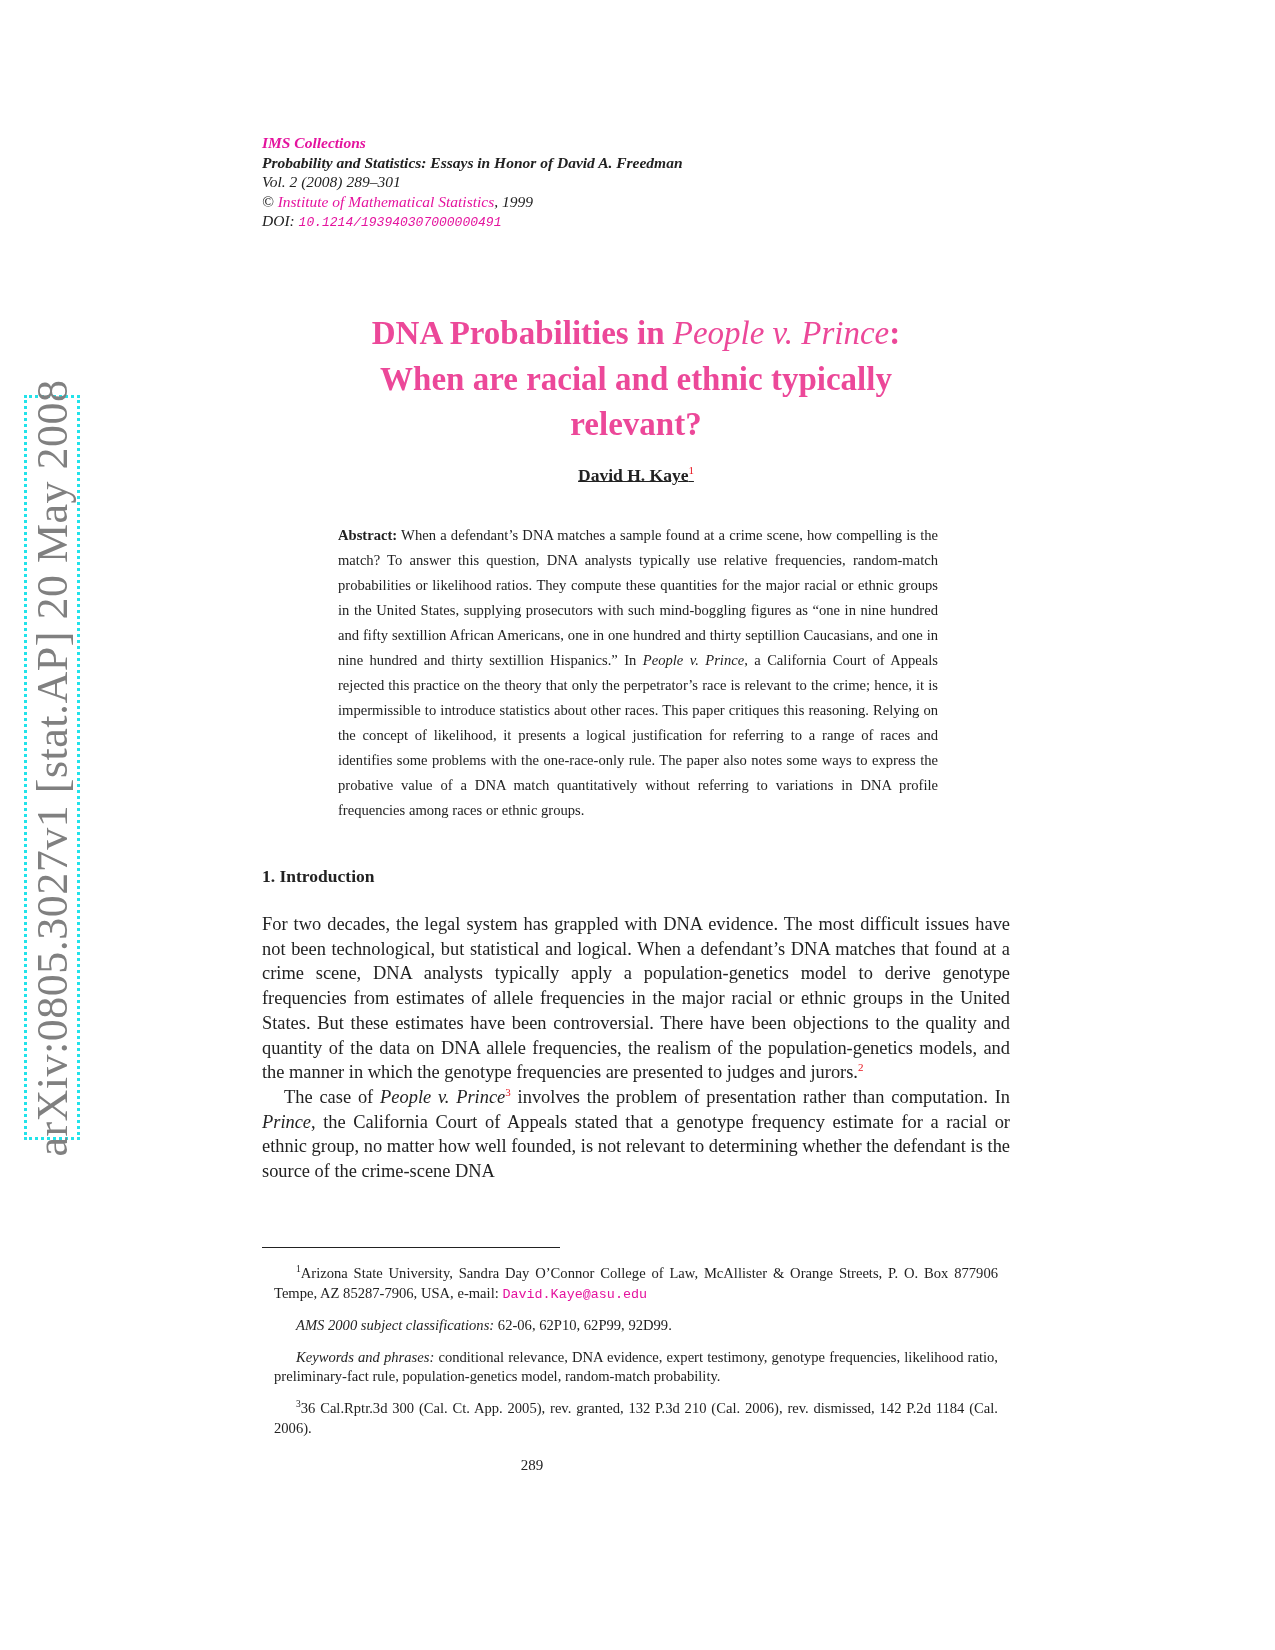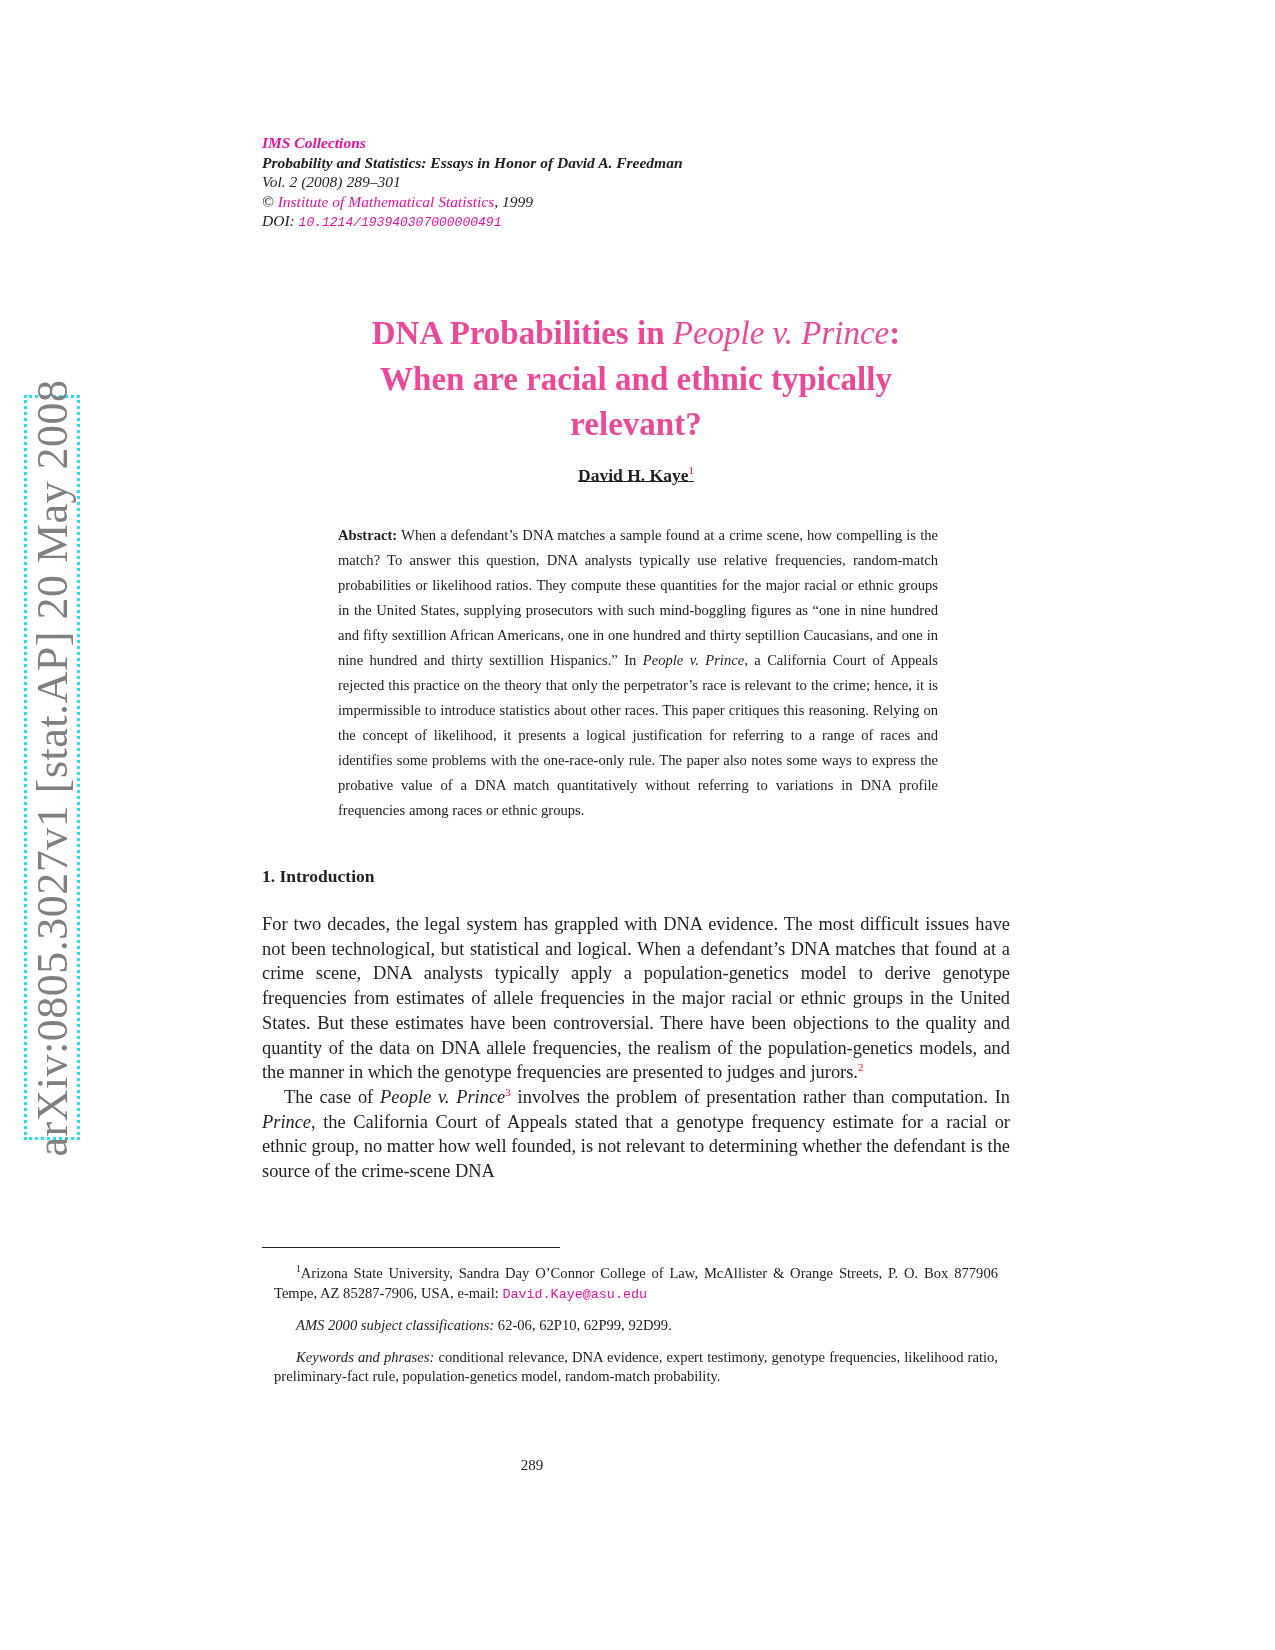--- a/index.html
+++ b/index.html
@@ -102,15 +102,16 @@
   <p><span>For two decades, the legal system has grappled with DNA evidence. The most difficult issues have not been technological, but statistical and logical. When a defendant’s DNA matches that found at a crime scene, DNA analysts typically apply a population-genetics model to derive genotype frequencies from estimates of allele frequencies in the major racial or ethnic groups in the United States. But these estimates have been controversial. There have been objections to the quality and quantity of the data on DNA allele frequencies, the realism of the population-genetics models, and the manner in which the genotype frequencies are presented to judges and jurors.</span><sup class="red">2</sup></p>
   <p><span>The case of </span><i>People v. Prince</i><sup class="red">3</sup><span> involves the problem of presentation rather than computation. In </span><i>Prince</i><span>, the California Court of Appeals stated that a genotype frequency estimate for a racial or ethnic group, no matter how well founded, is not relevant to determining whether the defendant is the source of the crime-scene DNA</span></p>
 </div>
 
 <div id="footnote-rule"></div>
 
 <div id="footnotes" class="serif">
   <p><sup>1</sup><span>Arizona State University, Sandra Day O’Connor College of Law, McAllister &amp; Orange Streets, P. O. Box 877906 Tempe, AZ 85287-7906, USA, e-mail: </span><span class="pink mono email">David.Kaye@asu.edu</span></p>
   <p><i>AMS 2000 subject classifications:</i><span> 62-06, 62P10, 62P99, 92D99.</span></p>
   <p><i>Keywords and phrases:</i><span> conditional relevance, DNA evidence, expert testimony, genotype frequencies, likelihood ratio, preliminary-fact rule, population-genetics model, random-match probability.</span></p>
+  <p><sup>3</sup><span>36 Cal.Rptr.3d 300 (Cal. Ct. App. 2005), rev. granted, 132 P.3d 210 (Cal. 2006), rev. dismissed, 142 P.2d 1184 (Cal. 2006).</span></p>
 </div>
 
 <div id="page-number" class="serif">289</div>
 
 </body></html>

